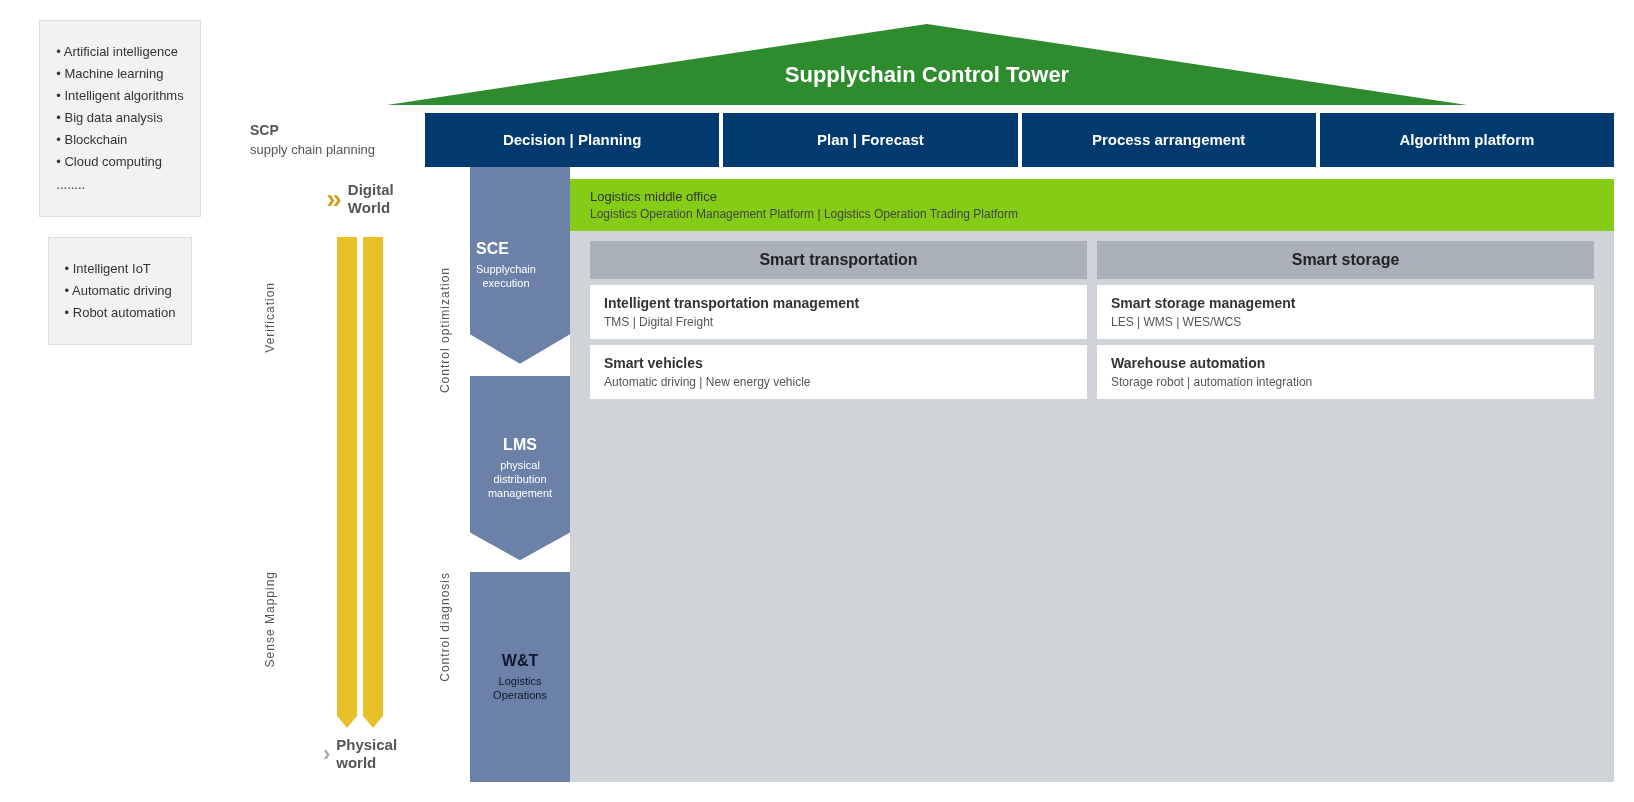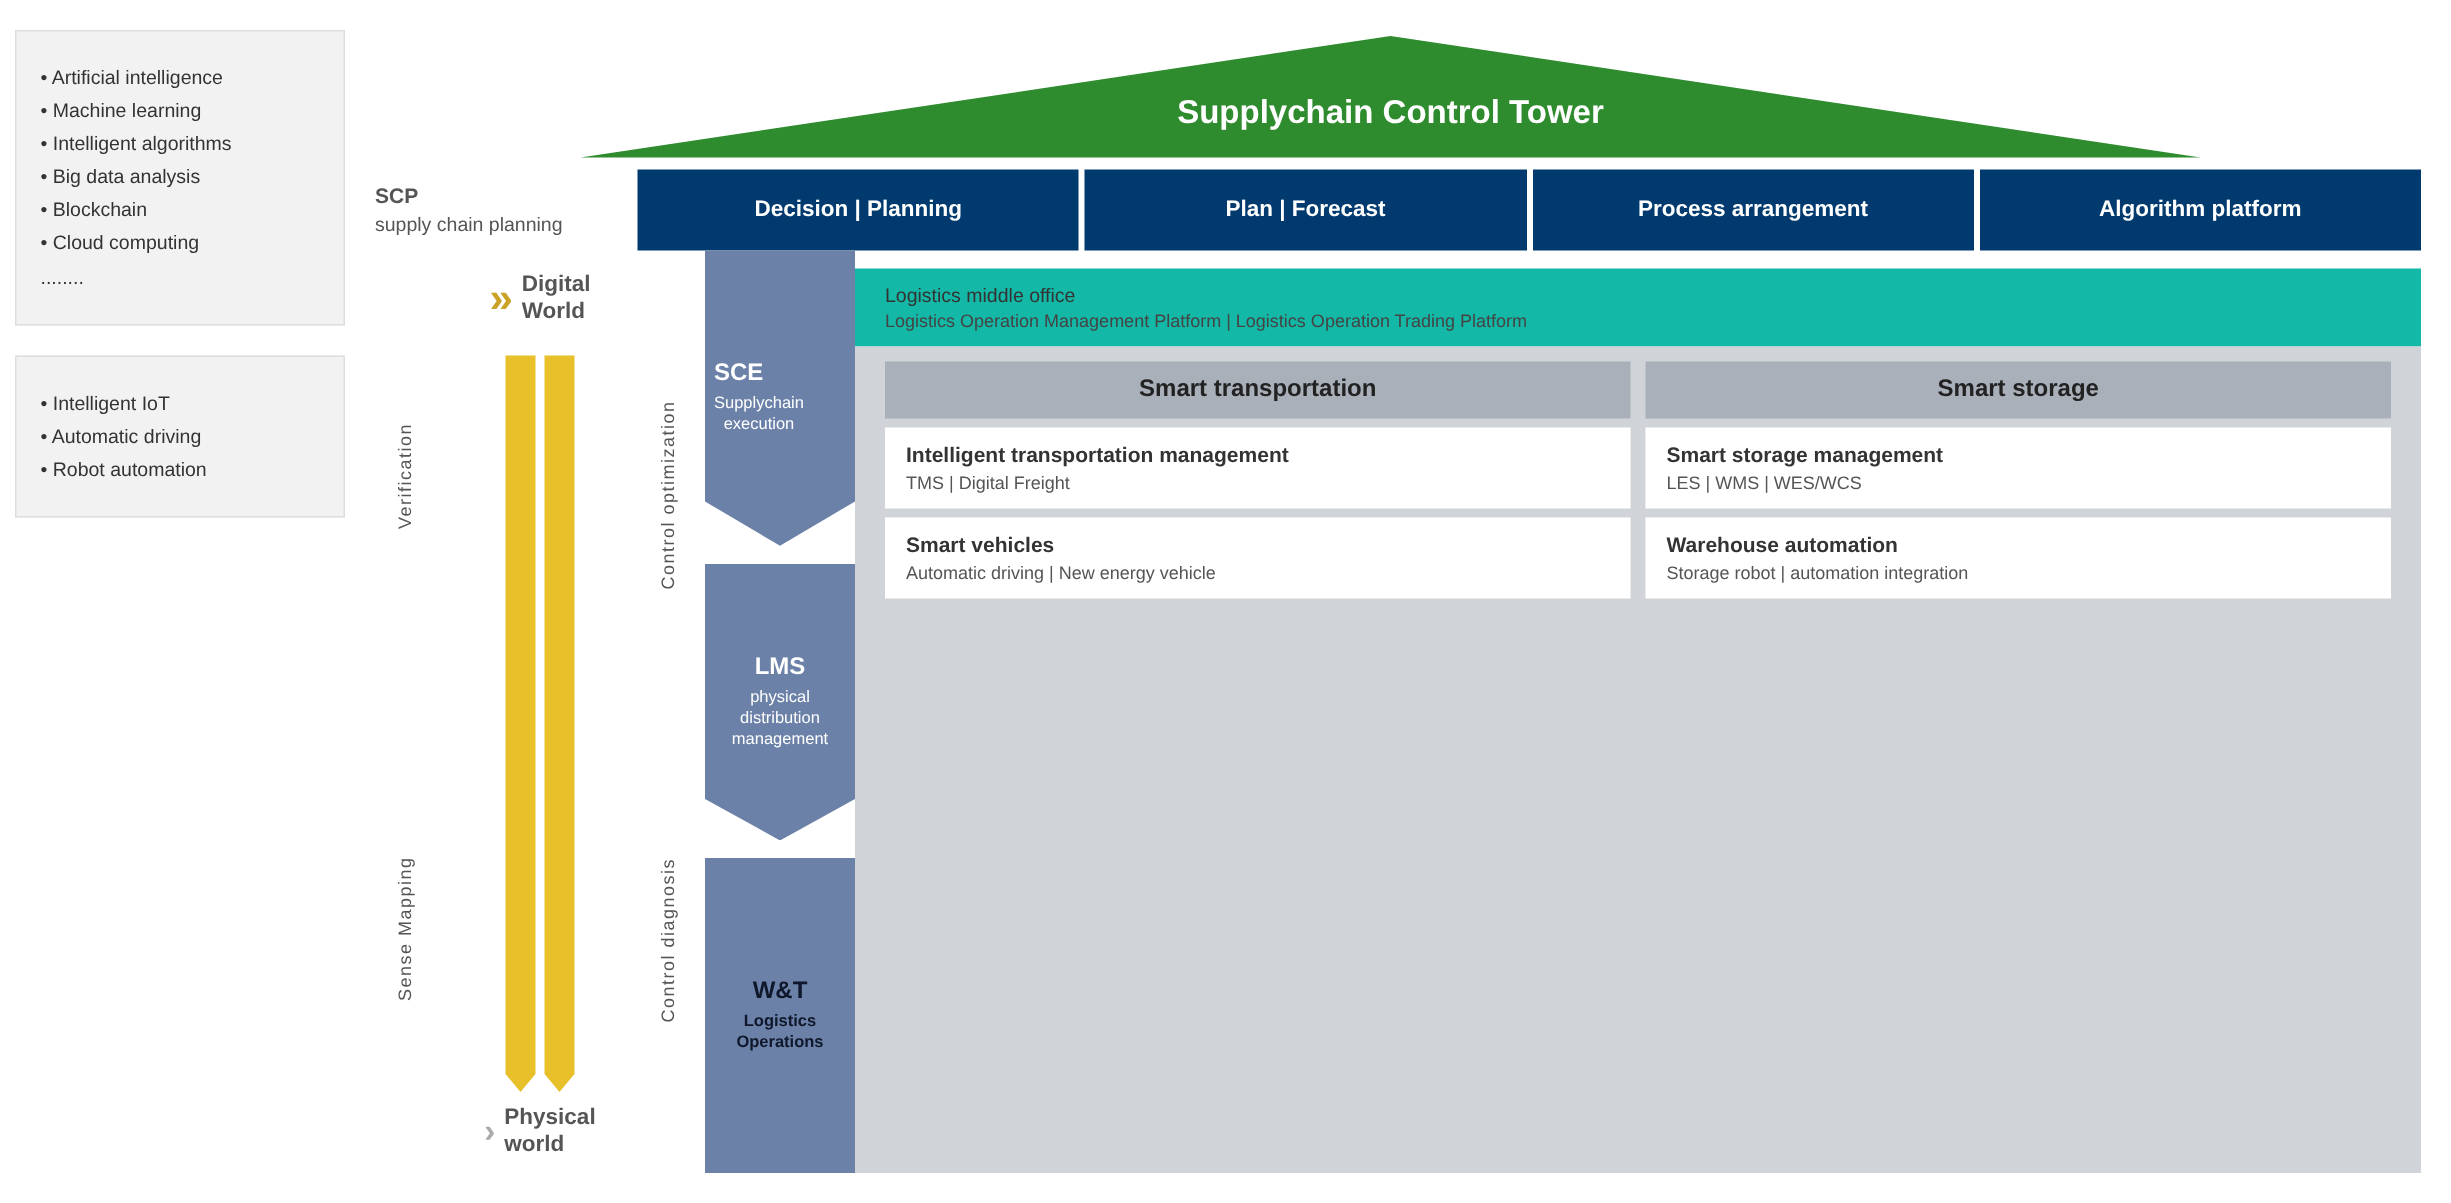--- a/index.html
+++ b/index.html
@@ -21,20 +21,21 @@
       gap: 10px;
     }
 
     
     .sidebar {
       width: 220px;
       flex-shrink: 0;
       display: flex;
       flex-direction: column;
       gap: 20px;
+      align-items: center;
     }
 
     .sidebar-box {
       background: #f2f2f2;
       border: 1px solid #ddd;
       padding: 20px 16px;
       font-size: 13px;
       line-height: 1.7;
       color: #333;
     }
@@ -146,21 +147,21 @@
       color: #444;
     }
 
     .sce-row2-right {
       font-size: 13px;
       color: #444;
     }
 
     
     .lms-panel {
-      background: #14b8a6;
+      background: #84cc16;
       padding: 10px 20px;
       flex: 0 0 auto;
     }
 
     .lms-title {
       font-size: 13px;
       color: #333;
       margin-bottom: 3px;
     }
 
@@ -331,21 +332,21 @@
         <div style="height:12px;"></div>
 
         <div style="flex:1.3; background:#6b81a8; color:#fff; display:flex; flex-direction:column; align-items:center; justify-content:center; text-align:center; padding:10px 6px; position:relative; clip-path: polygon(0 0, 100% 0, 100% 85%, 50% 100%, 0 85%);">
           <div style="font-size:16px; font-weight:bold;">LMS</div>
           <div style="font-size:11px; line-height:1.3; margin-top:4px;">physical<br>distribution<br>management</div>
         </div>
         <div style="height:12px;"></div>
 
         <div style="flex:1.5; background:#6b81a8; color:#0f172a; display:flex; flex-direction:column; align-items:center; justify-content:center; text-align:center; padding:10px 6px;">
           <div style="font-size:16px; font-weight:bold;">W&amp;T</div>
-          <div style="font-size:11px; line-height:1.3; margin-top:4px;font-weight:bold;">Logistics<br>Operations</div>
+          <div style="font-size:11px; line-height:1.3; margin-top:4px;">Logistics<br>Operations</div>
         </div>
       </div>
 
       <div class="right-panels">
 
 
         <div style="height:12px; background:transparent;"></div>
 
         <div class="lms-panel">
           <div class="lms-title">Logistics middle office</div>

